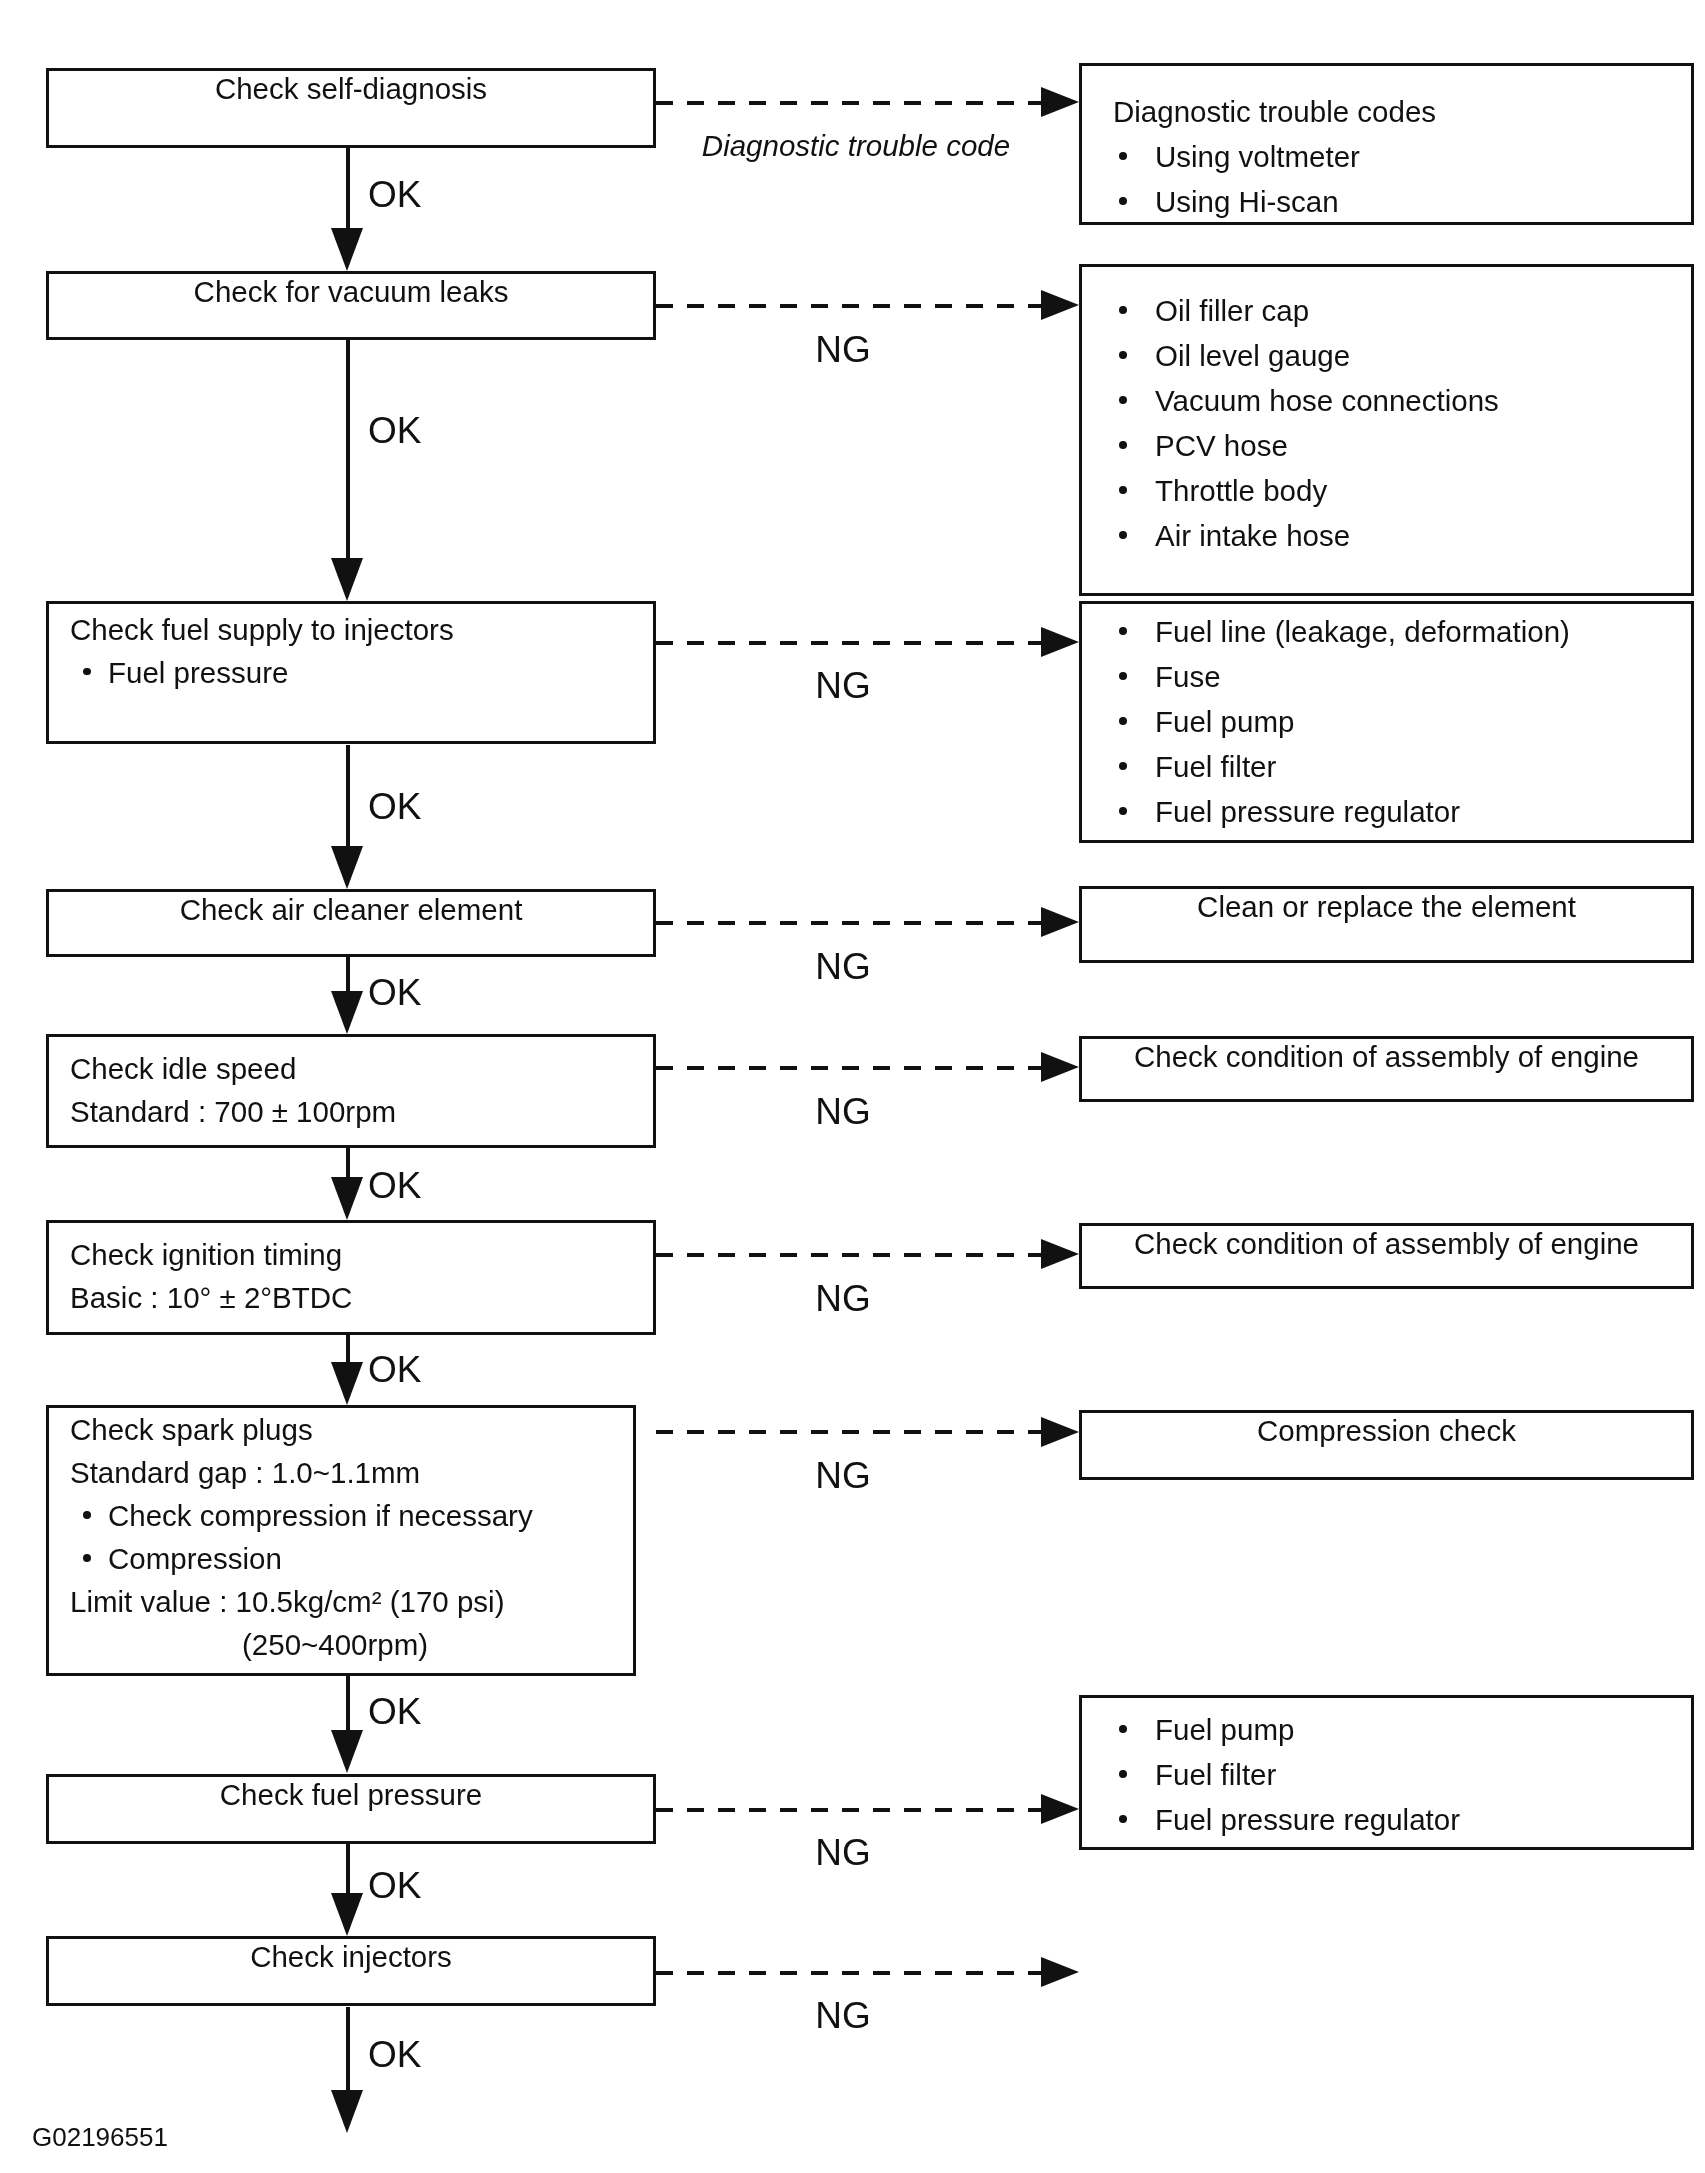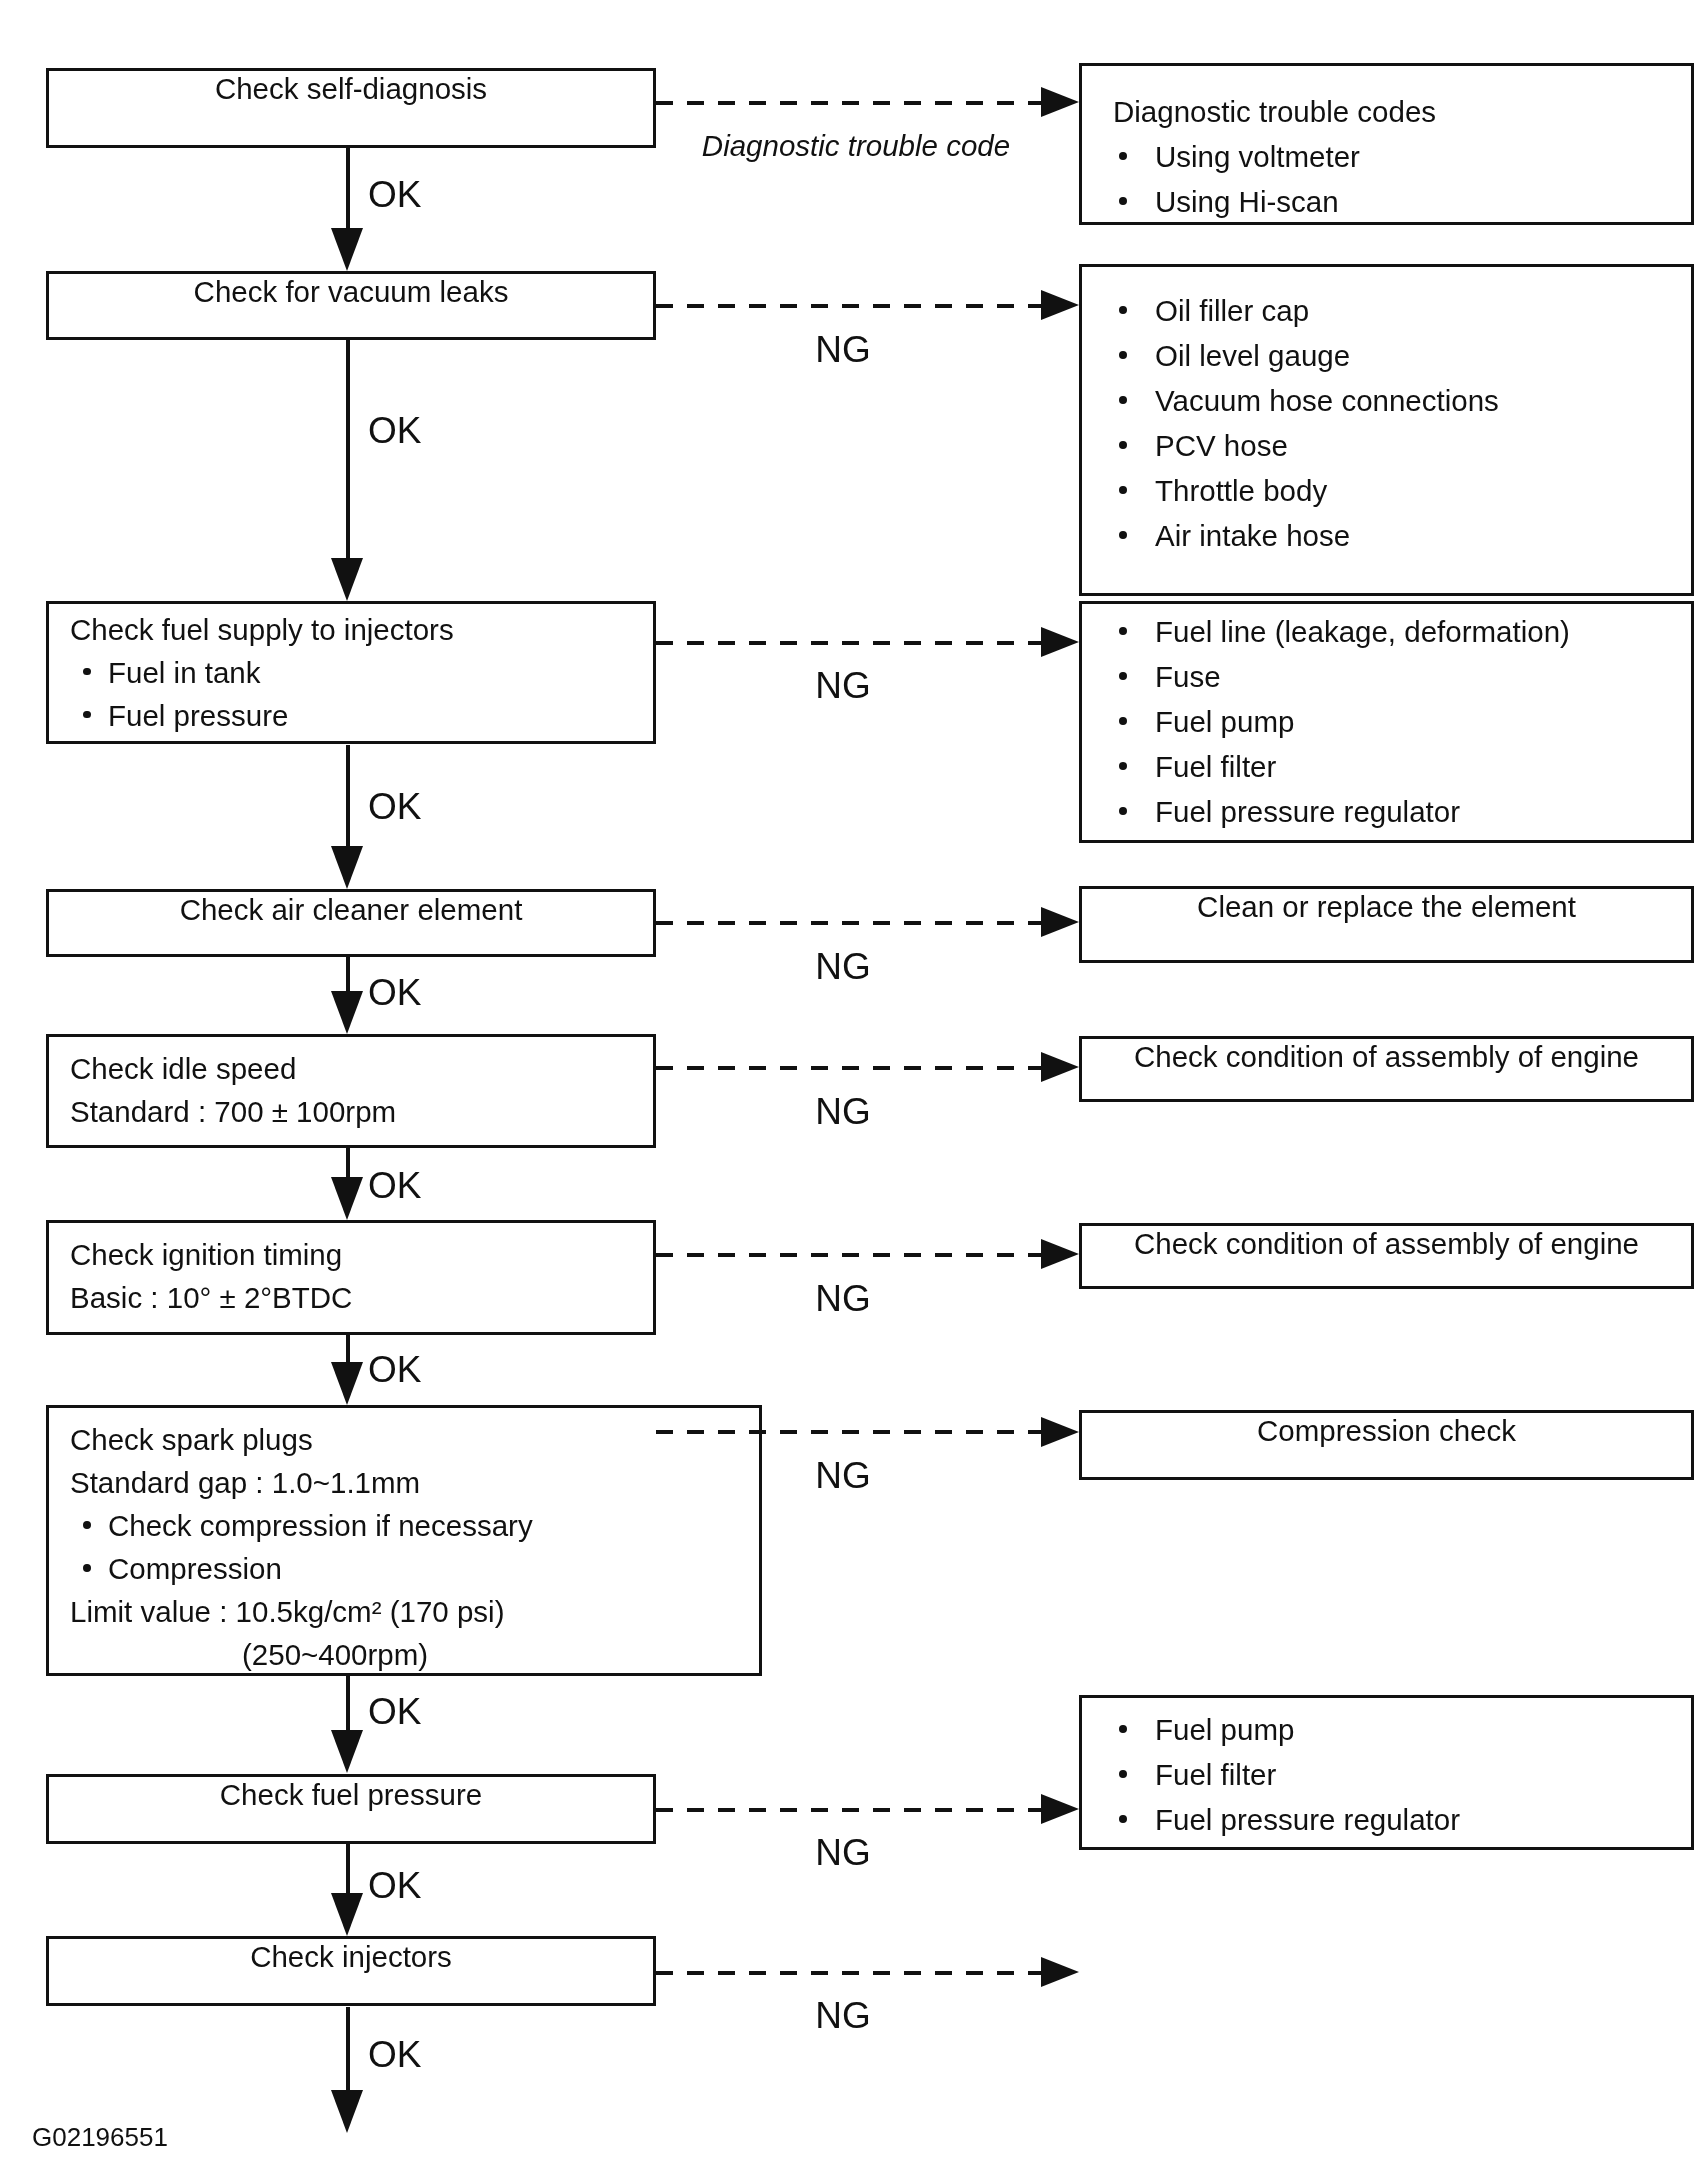--- a/index.html
+++ b/index.html
@@ -72,39 +72,38 @@
   <div class="box center" style="left:46px; top:68px; width:610px; height:80px;">
     <span>Check self-diagnosis</span>
   </div>
 
   <div class="box center" style="left:46px; top:271px; width:610px; height:69px;">
     <span>Check for vacuum leaks</span>
   </div>
 
   <div class="box l-left" style="left:46px; top:601px; width:610px; height:143px; padding-top:3.5px;">
     <div class="line">Check fuel supply to injectors</div>
-    <div class="line b-left">Fuel in tank</div>
     <div class="line b-left">Fuel pressure</div>
   </div>
 
   <div class="box center" style="left:46px; top:889px; width:610px; height:68px;">
     <span>Check air cleaner element</span>
   </div>
 
   <div class="box l-left" style="left:46px; top:1034px; width:610px; height:114px; padding-top:10.4px;">
     <div class="line">Check idle speed</div>
     <div class="line">Standard : 700 ± 100rpm</div>
   </div>
 
   <div class="box l-left" style="left:46px; top:1220px; width:610px; height:115px; padding-top:10.4px;">
     <div class="line">Check ignition timing</div>
     <div class="line">Basic : 10° ± 2°BTDC</div>
   </div>
 
-  <div class="box l-left" style="left:46px; top:1405px; width:716px; height:271px; padding-top:10px;">
+  <div class="box l-left" style="left:46px; top:1405px; width:590px; height:271px; padding-top:0;">
     <div class="line">Check spark plugs</div>
     <div class="line">Standard gap : 1.0~1.1mm</div>
     <div class="line b-left">Check compression if necessary</div>
     <div class="line b-left">Compression</div>
     <div class="line">Limit value : 10.5kg/cm² (170 psi)</div>
     <div class="line indent">(250~400rpm)</div>
   </div>
 
   <div class="box center" style="left:46px; top:1774px; width:610px; height:70px;">
     <span>Check fuel pressure</span>

